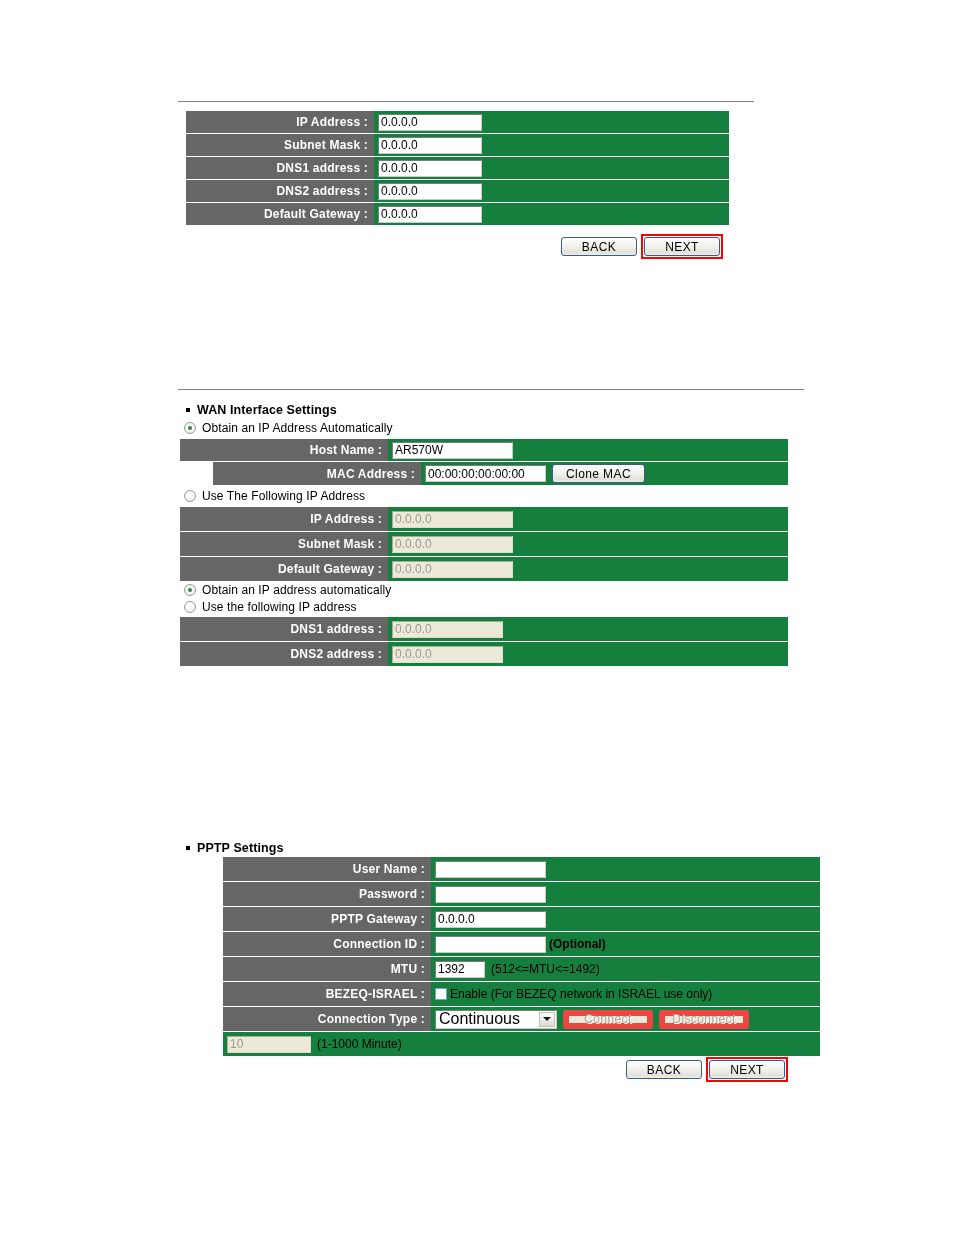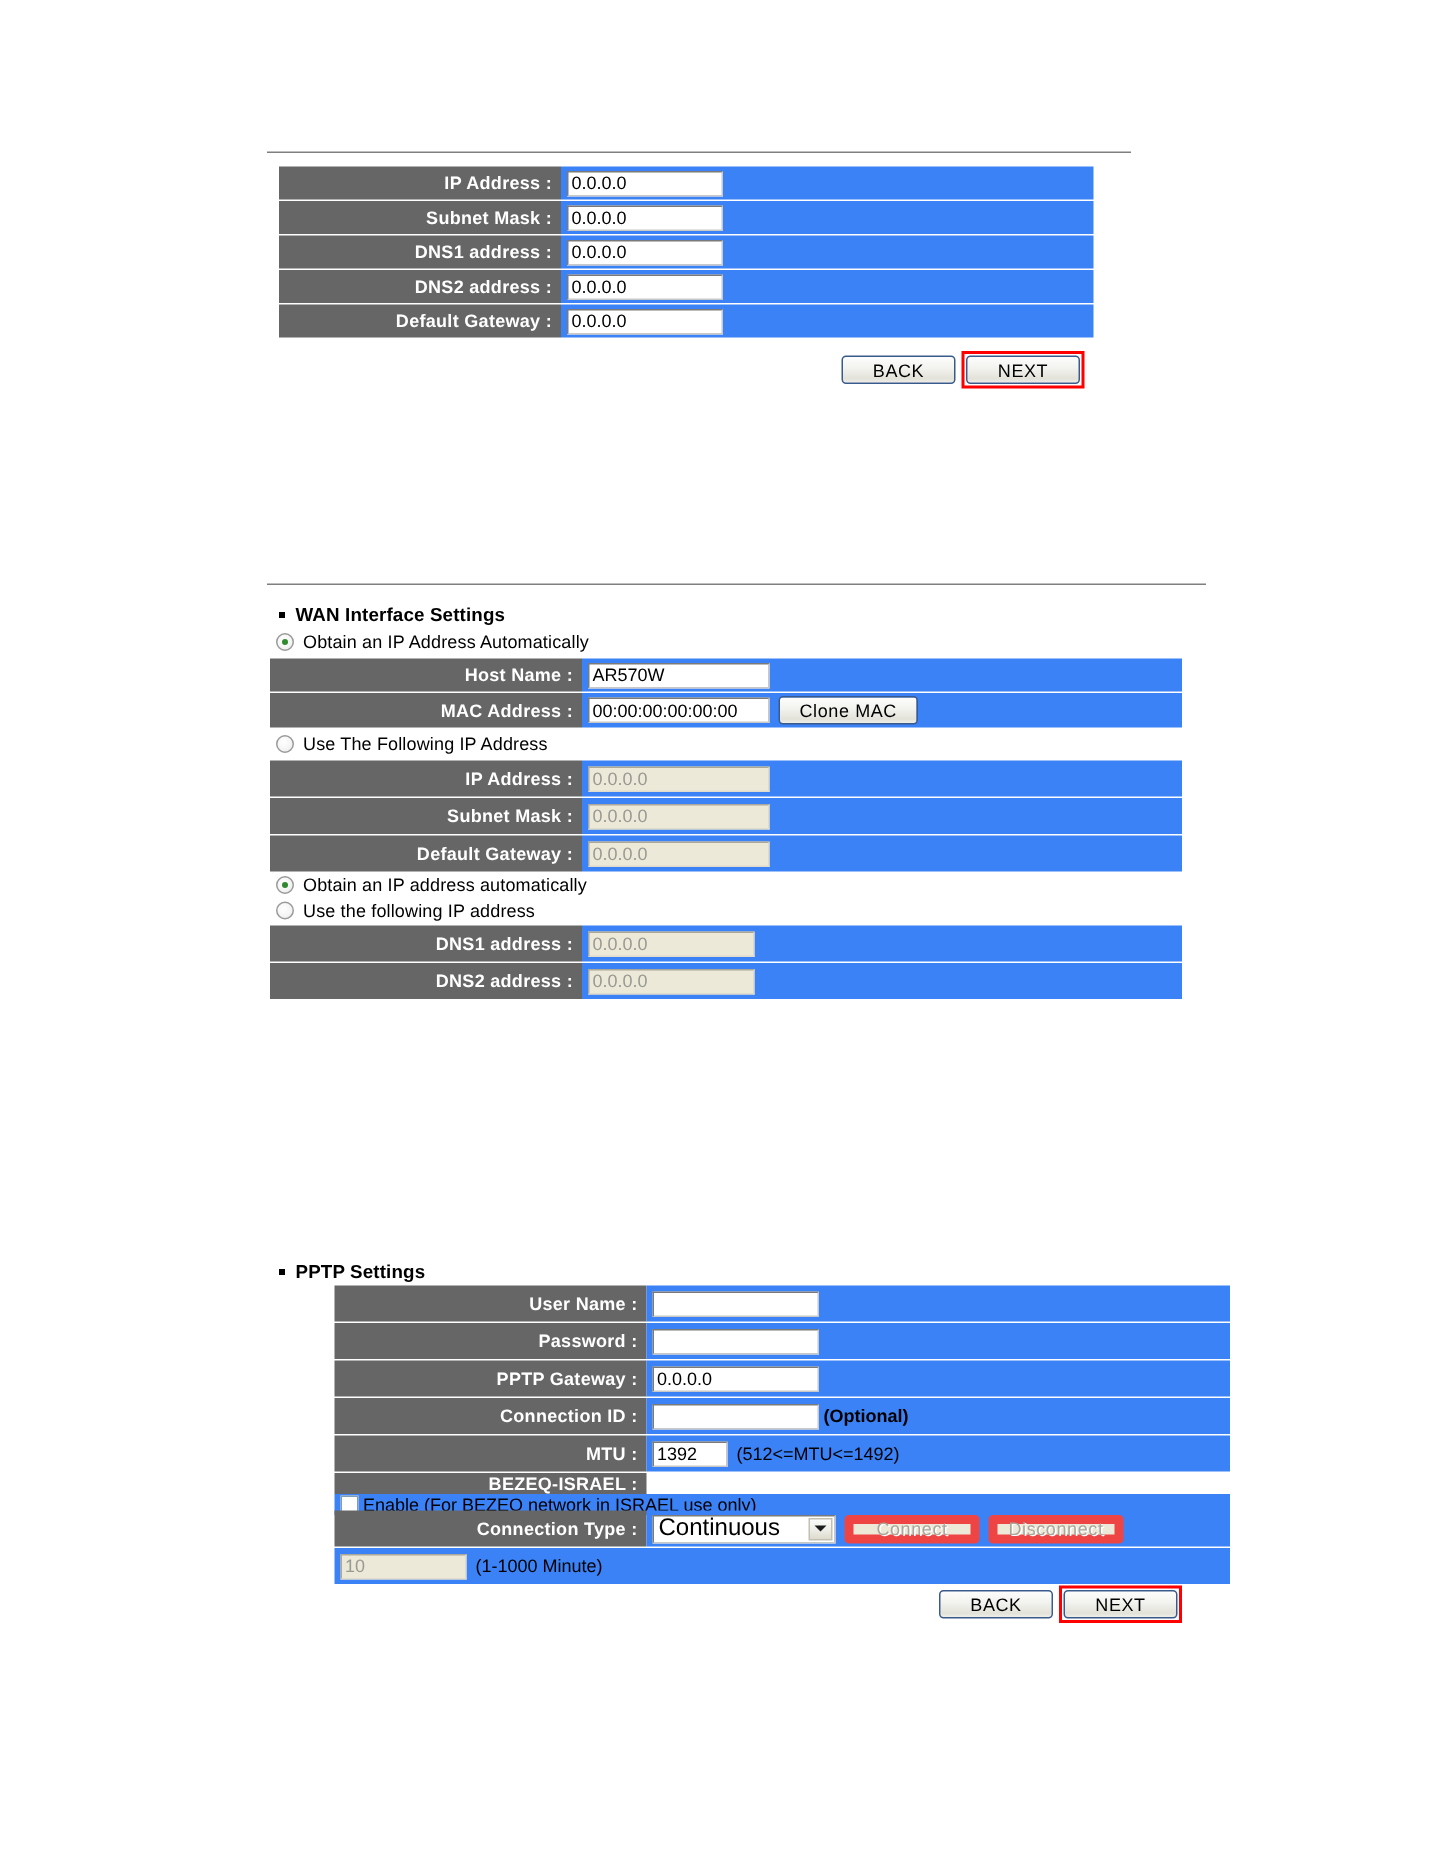--- a/index.html
+++ b/index.html
@@ -63,21 +63,21 @@
     text-align: right;
     padding-right: 6px;
     display: flex;
     align-items: center;
     justify-content: flex-end;
     box-sizing: border-box;
     white-space: nowrap;
     letter-spacing: 0.2px;
   }
   .ftable .val {
-    background: #3b82f6;
+    background: #15803d;
     display: flex;
     align-items: center;
     padding-left: 4px;
     box-sizing: border-box;
     flex: 1;
     white-space: nowrap;
   }
 
   
   input.tbox {
@@ -289,21 +289,21 @@
   <span>Obtain an IP Address Automatically</span>
 </div>
 
 <div class="ftable" style="left:180px; top:439px; width:608px;">
   <div class="row">
     <div class="lbl" style="width:208px;">Host Name :</div>
     <div class="val">
       <input class="tbox" style="width: 121px;" value="AR570W">
     </div>
   </div>
-  <div class="row" style="height:23px;">
+  <div class="row" style="height:23px;margin-left:33px;">
     <div class="lbl" style="width:208px;">MAC Address :</div>
     <div class="val">
       <input class="tbox" style="width: 121px;" value="00:00:00:00:00:00">
       <div class="btn" style="width:93px; height:19px; margin-left:6px;">Clone MAC</div>
     </div>
   </div>
 </div>
 
 <div class="radio-line" style="left:184px; top:489px;">
   <span class="radio"></span>
@@ -391,21 +391,21 @@
   </div>
 
   <div class="row" style="height:24px;">
     <div class="lbl" style="width:208px;">MTU :</div>
     <div class="val">
       <input class="tbox" style="width: 50px;" value="1392">
       <span class="inline-note">(512&lt;=MTU&lt;=1492)</span>
     </div>
   </div>
 
-  <div class="row" style="height:24px;flex-direction:column;">
+  <div class="row" style="height:24px;">
     <div class="lbl" style="width:208px;">BEZEQ-ISRAEL :</div>
     <div class="val">
       <span class="cb-wrap">
         <span class="cbox"></span>
         <span>Enable (For BEZEQ network in ISRAEL use only)</span>
       </span>
     </div>
   </div>
 
   <div class="row" style="height:24px;">

